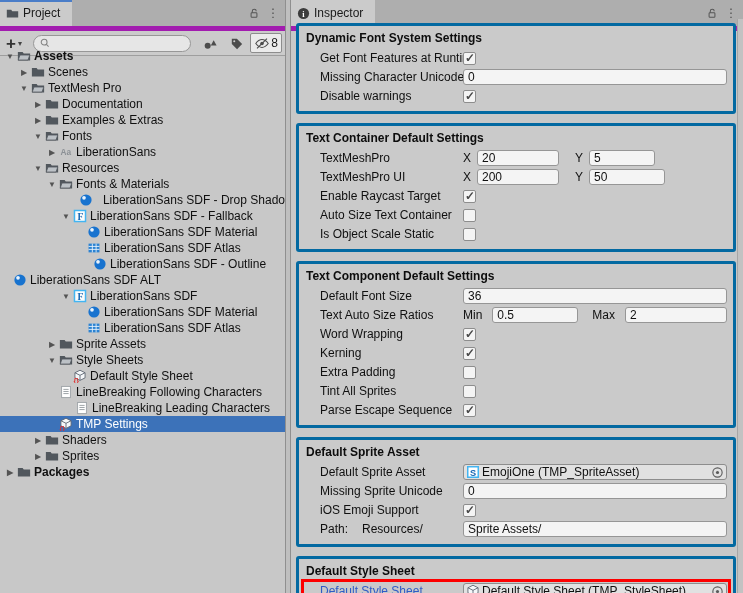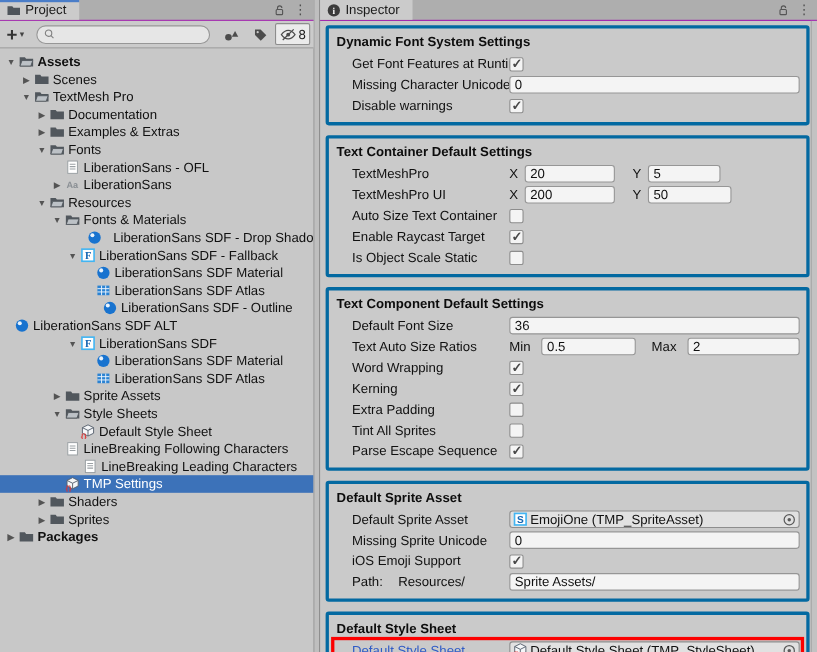--- a/index.html
+++ b/index.html
@@ -4,21 +4,21 @@
 <style>
   * { box-sizing: border-box; }
   html,body { margin:0; padding:0; }
   body { font-family:"Liberation Sans",sans-serif; }
   .root { position:relative; width:743px; height:593px; background:#c8c8c8; overflow:hidden; font-size:12px; color:#101010; }
 
   
   .panel { position:absolute; top:0; bottom:0; }
   #project-panel { left:0; width:286px; border-right:1px solid #8f8f8f; }
   #inspector-panel { left:291px; width:452px; }
-  .tabstrip { height:19px; background:#aeaeae; border-bottom:1px solid #a21caf; display:flex; align-items:stretch; }
+  .tabstrip { height:31px; background:#aeaeae; border-bottom:5px solid #a21caf; display:flex; align-items:stretch; }
   .tab { display:flex; align-items:center; gap:4px; padding:0 12px 0 6px; background:#cbcbcb; position:relative; font-size:12px; color:#1a1a1a; }
   .tab.focused::before { content:''; position:absolute; top:0; left:0; right:0; height:2px; background:#4a7dc8; }
   .hdr-icons { margin-left:auto; display:flex; align-items:center; gap:7px; padding-right:6px; }
   .kebab { color:#4f4f4f; font-size:12px; line-height:1; letter-spacing:0; }
   .hicon svg { display:block; }
 
   
   .ptoolbar { height:25px; background:#cbcbcb; border-bottom:1px solid #9e9e9e; display:flex; align-items:center; padding:0 3px; }
   .plusbtn { display:flex; align-items:center; padding:0 3px; color:#333; }
   .plusbtn .plus { font-size:17px; font-weight:bold; line-height:1; }
@@ -178,30 +178,20 @@
           <span class="arrow">▼</span>
           <span class="ticon">
             <svg viewBox="0 0 16 16">
               <path d="M1 3.4h5.4l1.3 1.7H15V13H1z" fill="#51575d"></path>
               <path d="M3.4 6.9h11.2L12.6 12.6H1.4z" fill="#bcc1c6" stroke="#51575d" stroke-width="0.9"></path>
             </svg>
           </span>
           <span class="tlabel">Fonts</span>
         </div>
         <div class="trow" style="padding-left: 46px;">
-          <span class="arrow"></span>
-          <span class="ticon">
-            <svg viewBox="0 0 16 16">
-              <rect x="3" y="1.6" width="10" height="12.8" fill="#ffffff" stroke="#999fa3" stroke-width="1"></rect>
-              <path d="M5 5h6M5 7.4h6M5 9.8h6" stroke="#9aa0a4" stroke-width="1.1"></path>
-            </svg>
-          </span>
-          <span class="tlabel">LiberationSans - OFL</span>
-        </div>
-        <div class="trow" style="padding-left: 46px;">
           <span class="arrow">▶</span>
           <span class="ticon">
             <svg viewBox="0 0 16 16">
               <text x="1.6" y="11.8" font-size="9.5" font-weight="bold" fill="#8b9095" font-family="Liberation Sans">Aa</text>
             </svg>
           </span>
           <span class="tlabel">LiberationSans</span>
         </div>
         <div class="trow" style="padding-left: 32px;">
           <span class="arrow">▼</span>
@@ -463,29 +453,29 @@
           <div class="irow">
             <span class="ilabel">TextMeshPro UI</span>
             <span class="ictrl">
               <span class="axlbl" style="margin-right: 6px;">X</span>
               <input type="text" class="tf" value="200" style="width: 82px; margin-right: 16px;">
               <span class="axlbl" style="margin-right: 6px;">Y</span>
               <input type="text" class="tf" value="50" style="width: 76px;">
             </span>
           </div>
           <div class="irow">
+            <span class="ilabel">Enable Raycast Target</span>
+            <span class="ictrl">
+              <span class="cb checked"></span>
+            </span>
+          </div>
+          <div class="irow">
             <span class="ilabel">Auto Size Text Container</span>
             <span class="ictrl">
               <span class="cb"></span>
-            </span>
-          </div>
-          <div class="irow">
-            <span class="ilabel">Enable Raycast Target</span>
-            <span class="ictrl">
-              <span class="cb checked"></span>
             </span>
           </div>
           <div class="irow">
             <span class="ilabel">Is Object Scale Static</span>
             <span class="ictrl">
               <span class="cb"></span>
             </span>
           </div>
         </div>
         <div class="section">

